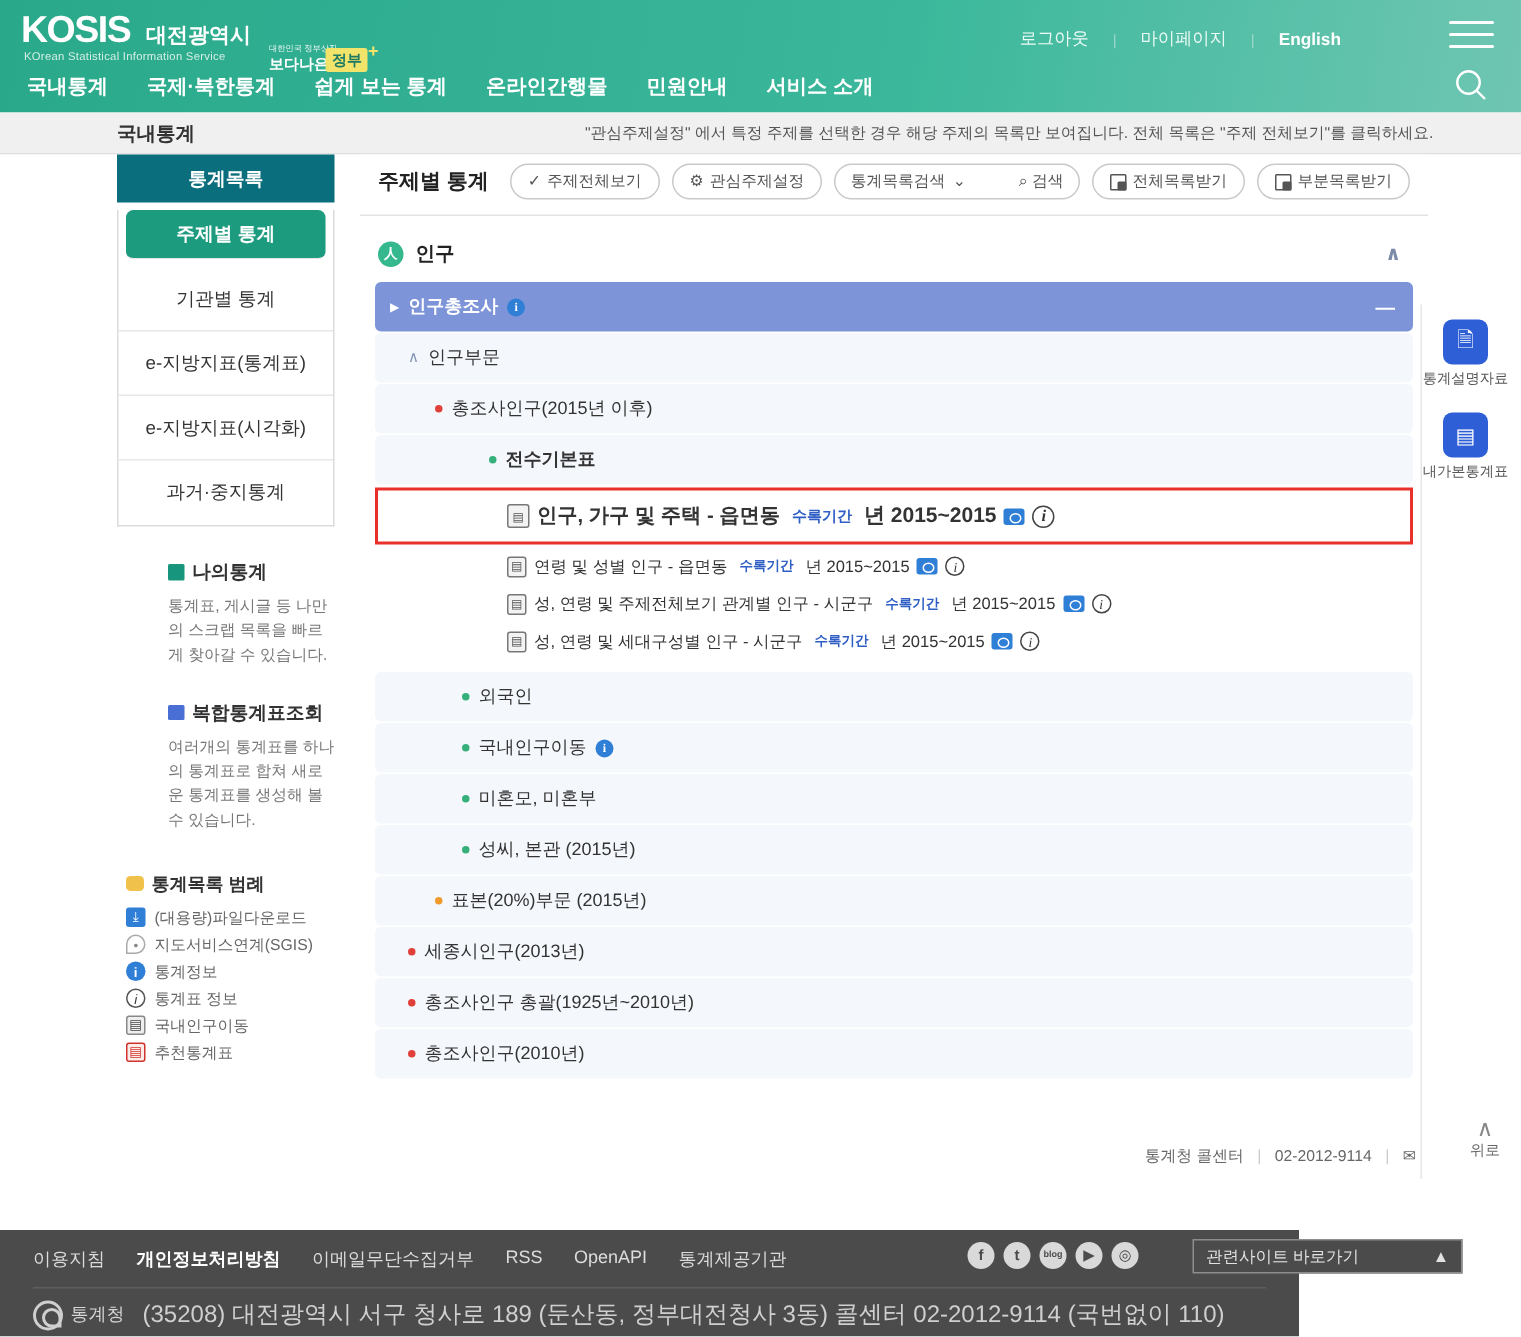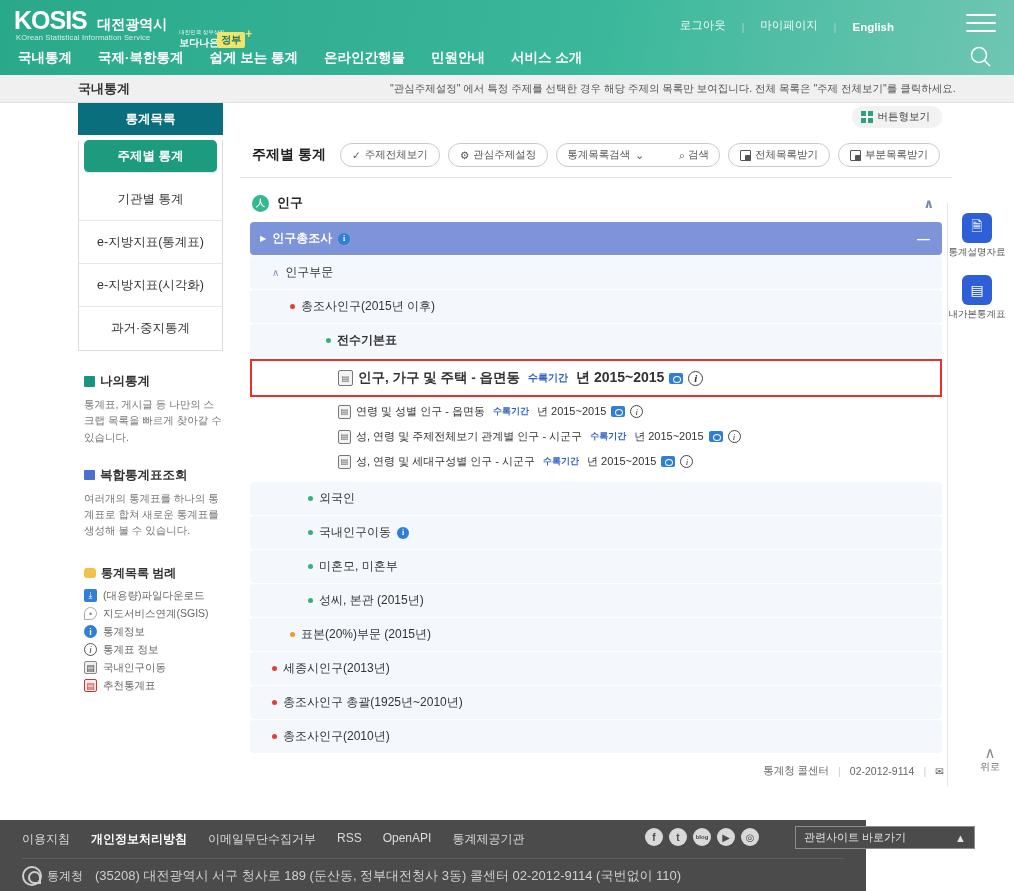--- a/index.html
+++ b/index.html
@@ -95,21 +95,21 @@
   .sb-item {
     height: 43px; display:flex; align-items:center; justify-content:center;
     font-size: 12.5px; color:#333; border-bottom:1px solid #e8e8e8; cursor:pointer;
   }
   .sb-item:last-child { border-bottom:none; }
   .sb-item.active {
     background: #1d9b7f; color:#fff; font-weight:bold;
     border-radius:5px; margin: 5px; height: 33px;
   }
 
-  .sb-block { margin-top: 22px; padding-left: 6px; }
+  .sb-block { margin-top: 22px; padding-left: 6px; margin-left: 28px; }
   .sb-block-title {
     font-size: 12.5px; font-weight:bold; color:#333; display:flex; align-items:center; gap:5px;
     margin-bottom: 6px;
   }
   .sb-block-desc { font-size: 10.5px; color:#777; line-height: 1.55; }
   .ic-flag { width:11px; height:11px; background:#18967d; display:inline-block; border-radius:1px;}
   .ic-monitor { width:11px; height:10px; background:#4a6fd4; display:inline-block; border-radius:1px;}
   .ic-bubble { width:12px; height:10px; background:#f0c14b; display:inline-block; border-radius:3px;}
 
   .legend { margin-top: 26px; padding-left:6px; }
@@ -295,21 +295,21 @@
   .f-divider { position:absolute; left:22px; right:22px; top:38px; height:1px; background:#5e5e5e;}
   .f-bottom { position:absolute; left: 22px; top: 46px; display:flex; align-items:center; gap:12px;}
   .f-logo { display:flex; align-items:center; gap:5px; }
   .f-logo-mark {
     width:20px;height:20px;border-radius:50%;border:2px solid #cfcfcf;
     display:inline-block; position:relative;
   }
   .f-logo-mark::after{content:"";position:absolute;left:4px;top:3px;width:9px;height:9px;
     border:2px solid #cfcfcf;border-radius:50% 50% 0 50%;}
   .f-logo-text { font-size:12px; color:#d6d6d6; }
-  .f-addr { font-size:13px; color:#cfcfcf; white-space:nowrap;}
+  .f-addr { font-size:16px; color:#cfcfcf; white-space:nowrap;}
 </style>
 </head>
 <body>
 
 <div class="header">
   <div class="logo-wrap">
     <div style="position:relative;">
       <span class="logo-kosis">KOSIS</span>
       <span class="logo-kr">대전광역시</span>
       <span class="logo-sub">KOrean Statistical Information Service</span>
@@ -412,31 +412,20 @@
       </div>
       <div class="legend-row">
         <span class="lg-ic lg-rec">▤</span>
         <span>추천통계표</span>
       </div>
     </div>
   </aside>
 
   <section class="content">
 
-    <div class="view-toggle-bar">
-      <div class="btn-viewmode">
-        <span class="grid-ic">
-            <i></i>
-            <i></i>
-            <i></i>
-            <i></i>
-          </span>
-        <span>버튼형보기</span>
-      </div>
-    </div>
 
     <div class="toolbar">
       <span class="tb-title">주제별 통계</span>
 
       <div class="pill">
         <span>✓</span>
         <span>주제전체보기</span>
       </div>
 
       <div class="pill">

